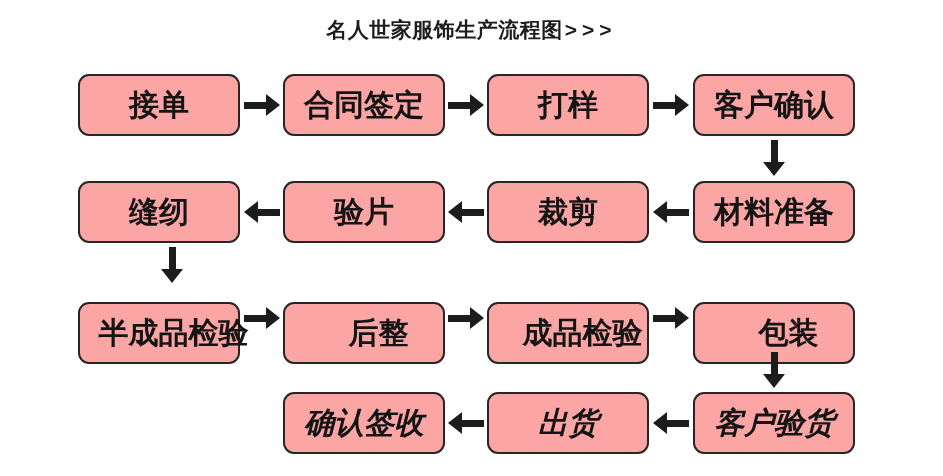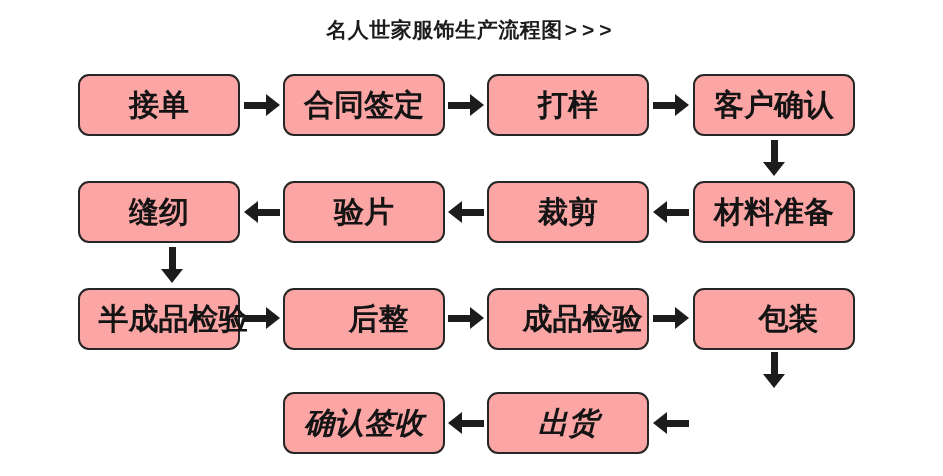--- a/index.html
+++ b/index.html
@@ -31,21 +31,21 @@
     align-items:center;
     justify-content:center;
     font-size:30px;
     font-weight:700;
     color:#141414;
     white-space:nowrap;
   }
   
   .c1{left:78px;} .c2{left:283px;} .c3{left:487px;border-radius:11px;} .c4{left:693px;}
   
-  .r1{top:74px;} .r2{top:181px;} .r3{top:288px;padding-left:29px;} .r4{top:392px;font-style:italic;}
+  .r1{top:74px;} .r2{top:181px;} .r3{top:302px;padding-left:29px;} .r4{top:392px;font-style:italic;}
 
   
   .arrow{position:absolute;}
   .arrow-r,.arrow-l{width:36px;height:22px;}
   .arrow-d{width:22px;height:36px;}
   .arrow .shaft{position:absolute;background:#1c1c1c;}
   .arrow .head{position:absolute;width:0;height:0;}
   .arrow-r .shaft{left:0;top:8px;width:23px;height:7px;}
   .arrow-r .head{left:22px;top:0;border-top:11px solid transparent;border-bottom:11px solid transparent;border-left:14px solid #1c1c1c;}
   .arrow-l .shaft{left:13px;top:8px;width:23px;height:7px;}
@@ -81,20 +81,21 @@
   <div class="node r2 c3">裁剪</div>
   <div class="node r2 c4">材料准备</div>
 
   <div class="node r3 c1">半成品检验</div>
   <div class="node r3 c2">后整</div>
   <div class="node r3 c3">成品检验</div>
   <div class="node r3 c4">包装</div>
 
   <div class="node r4 c2">确认签收</div>
   <div class="node r4 c3">出货</div>
+  <div class="node r4 c4">客户验货</div>
 
   <div class="arrow arrow-r gx1 gy1">
       <div class="shaft"></div>
       <div class="head"></div>
     </div>
   <div class="arrow arrow-r gx2 gy1">
       <div class="shaft"></div>
       <div class="head"></div>
     </div>
   <div class="arrow arrow-r gx3 gy1">

